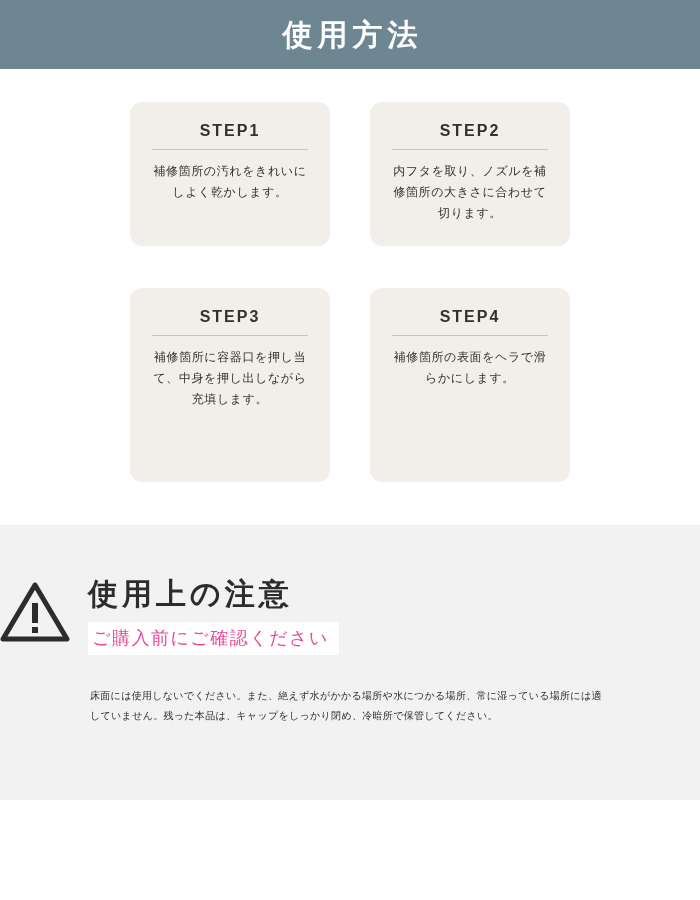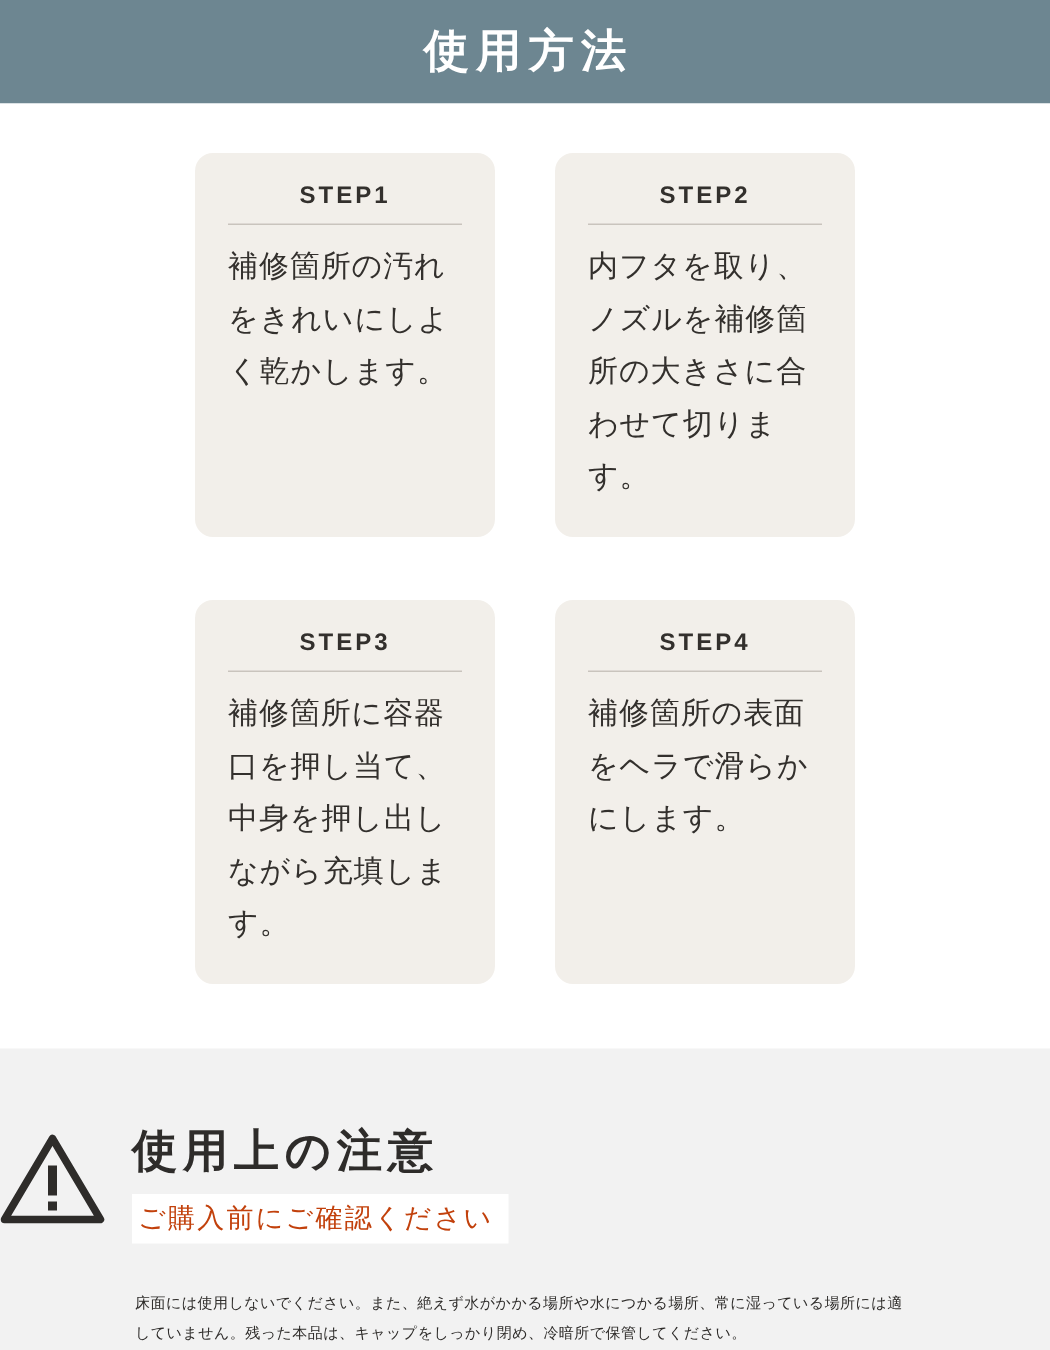--- a/index.html
+++ b/index.html
@@ -64,24 +64,25 @@
     text-align: center;
     font-size: 16px;
     font-weight: bold;
     letter-spacing: 2px;
     color: #33302d;
     padding-bottom: 9px;
     border-bottom: 1px solid #c9c4bd;
     margin-bottom: 11px;
   }
   .step-body {
-    font-size: 20px;
+    font-size: 12px;
     line-height: 1.75;
     color: #33302d;
     letter-spacing: 0.6px;
+    text-align: center;
   }
 
   
   .caution-section {
     margin-top: 43px;
     width: 700px;
     background: #f2f2f2;
     padding: 52px 0 74px 0;
     box-sizing: border-box;
   }
@@ -107,21 +108,21 @@
     color: #2e2c2a;
     line-height: 1.1;
   }
   .caution-sub {
     margin-top: 12px;
     background: #ffffff;
     display: inline-block;
     align-self: flex-start;
     font-size: 18px;
     letter-spacing: 1.5px;
-    color: #c2410c;
+    color: #ec4899;
     padding: 4px 10px 5px 4px;
   }
   .caution-body {
     width: 520px;
     margin: 31px auto 0 auto;
     font-size: 10px;
     line-height: 2;
     color: #2e2c2a;
     letter-spacing: 0.3px;
   }

